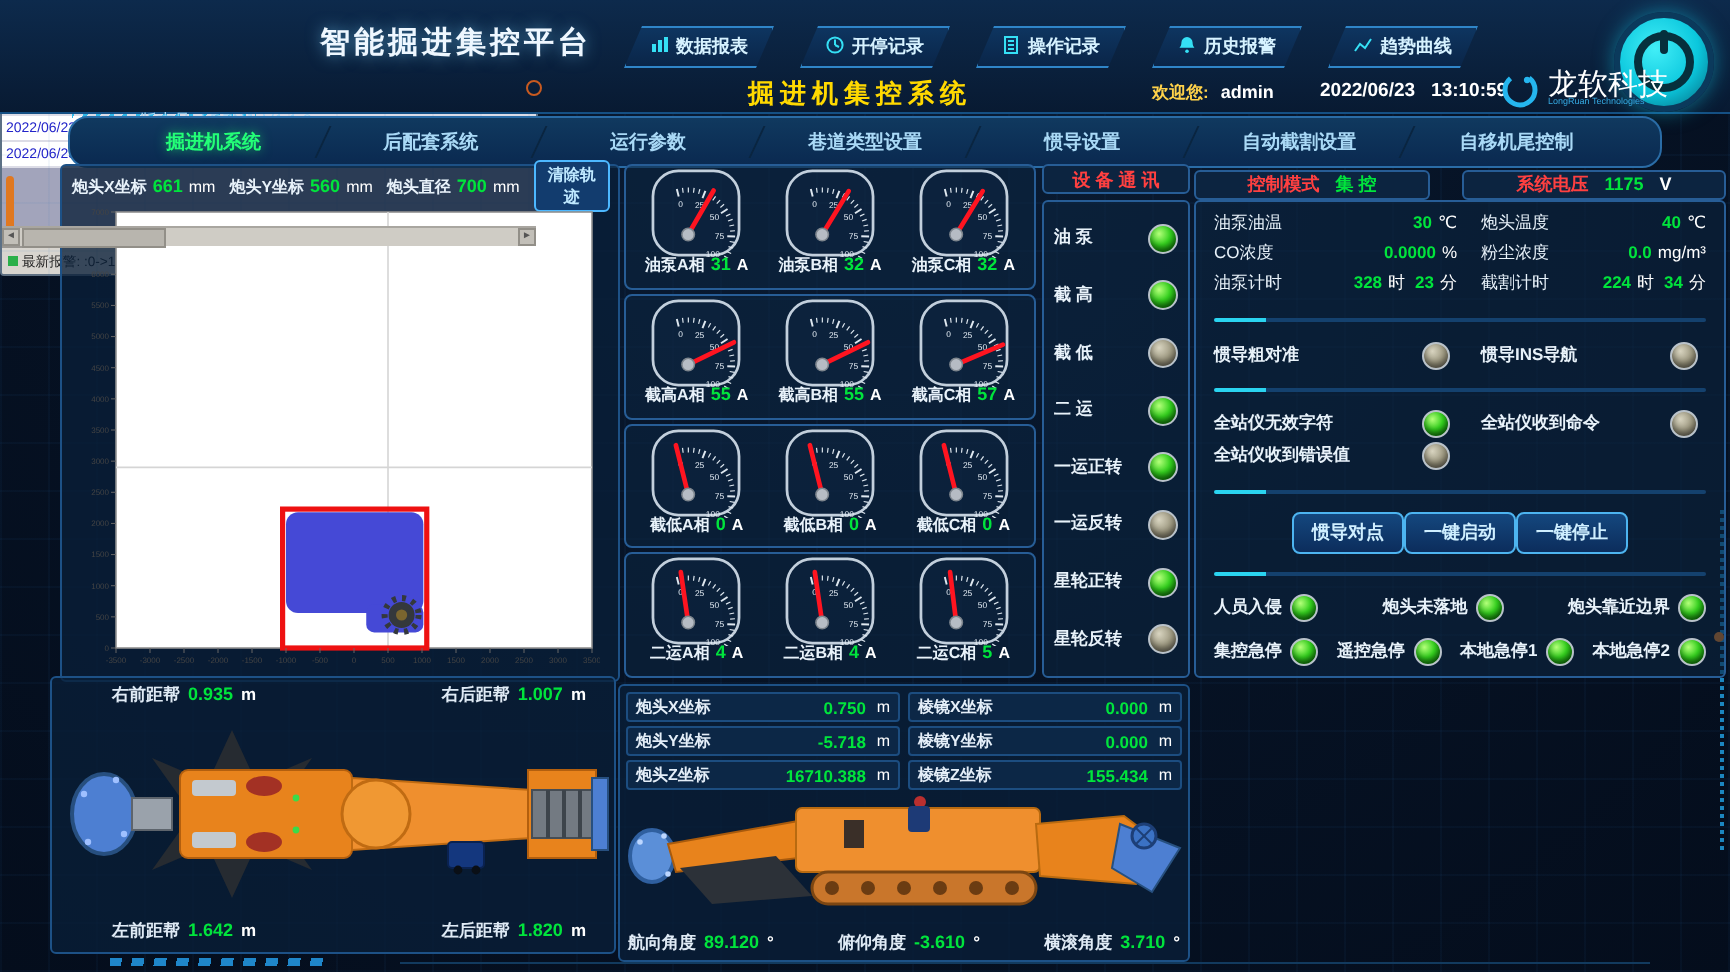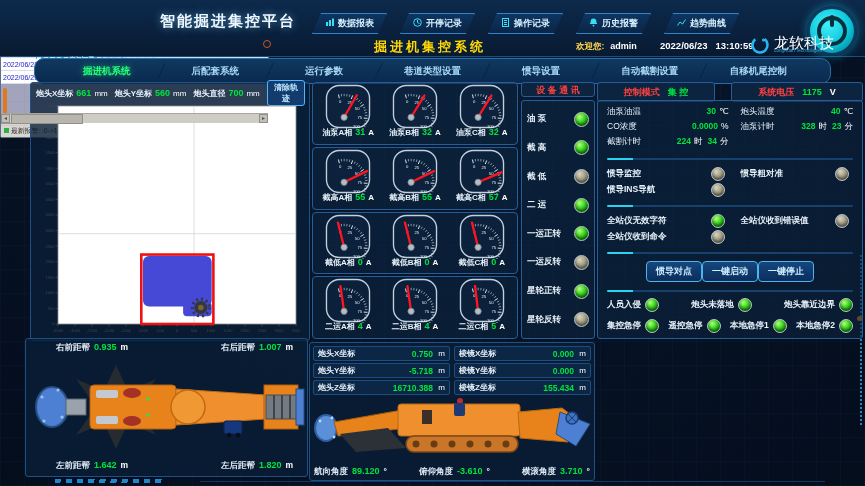--- a/index.html
+++ b/index.html
@@ -79,21 +79,21 @@
     font-size:9px;font-weight:bold;text-align:center;}
   .comm-list{position:absolute;left:0;top:18px;width:100%;height:239px;box-sizing:border-box;
     border:1px solid #275d96;border-radius:3px;background:rgba(12,36,64,.6);
     display:flex;flex-direction:column;justify-content:space-around;padding:4px 5px;}
   .comm-row{display:flex;align-items:center;justify-content:space-between;font-size:8.5px;font-weight:bold;color:#e8f2fa;white-space:nowrap;}
   .light{width:13px;height:13px;border-radius:50%;border:1px solid #b9c2ca;box-shadow:inset 0 -2px 3px rgba(0,0,0,.45);flex:0 0 auto;}
   .light.on{background:radial-gradient(circle at 35% 30%,#b4ff7a,#35d11f 45%,#0c7a06 85%);}
   .light.off{background:radial-gradient(circle at 35% 30%,#d8d4c0,#9a957d 55%,#6b675a);}
   
   #control-panel{left:597px;top:82px;width:266px;height:257px;background:none;border:none;}
-  .cp-head{position:absolute;left:0;top:0;width:100%;height:20px;display:flex;gap:16px;}
+  .cp-head{position:absolute;left:0;top:0;width:100%;height:20px;display:flex;gap:16px;align-items:center;}
   .cp-box{box-sizing:border-box;border:1px solid #275d96;border-radius:3px;background:#0c2440;
     display:flex;align-items:center;justify-content:center;gap:8px;font-size:9px;font-weight:bold;}
   .cp-mode{width:118px;}
   .cp-volt{flex:1;}
   .red{color:#ff4040;} .grn{color:#00e43c;} .wht{color:#fff;}
   .cp-body{position:absolute;left:0;top:18px;width:100%;height:239px;box-sizing:border-box;
     border:1px solid #275d96;border-radius:3px;background:rgba(12,36,64,.6);
     display:flex;flex-direction:column;justify-content:space-between;padding:5px 9px;}
   .cp-div{height:2px;background:linear-gradient(90deg,#2ad4f0 0 26px,#14416e 26px);border-radius:1px;}
   .cp-grid{display:grid;grid-template-columns:1.08fr 1fr;column-gap:12px;}
@@ -873,61 +873,62 @@
             <span class="lbl">炮头温度</span>
             <span class="val">40</span>
             <span class="u">℃</span>
           </div>
           <div class="stat-row">
             <span class="lbl">CO浓度</span>
             <span class="val">0.0000</span>
             <span class="u">%</span>
           </div>
           <div class="stat-row">
+            <span class="lbl">粉尘浓度</span>
+            <span class="val">0.0</span>
+            <span class="u">mg/m³</span>
+          </div>
+          <div class="stat-row">
             <span class="lbl">油泵计时</span>
             <span class="val">328</span>
             <span class="u">时</span>
             <span class="val2">23</span>
             <span class="u">分</span>
           </div>
           <div class="stat-row">
             <span class="lbl">截割计时</span>
             <span class="val">224</span>
             <span class="u">时</span>
             <span class="val2">34</span>
             <span class="u">分</span>
           </div>
         </div>
       <div class="cp-div"></div>
       <div class="cp-grid" id="cp-nav">
           <div class="ind-row">
-            <span>惯导监控</span>
-            <span class="light off"></span>
-          </div>
-          <div class="ind-row">
             <span>惯导粗对准</span>
             <span class="light off"></span>
           </div>
           <div class="ind-row">
             <span>惯导INS导航</span>
             <span class="light off"></span>
           </div>
         </div>
       <div class="cp-div"></div>
       <div class="cp-grid" id="cp-station">
           <div class="ind-row">
             <span>全站仪无效字符</span>
             <span class="light on"></span>
           </div>
           <div class="ind-row">
+            <span>全站仪收到命令</span>
+            <span class="light off"></span>
+          </div>
+          <div class="ind-row">
             <span>全站仪收到错误值</span>
-            <span class="light off"></span>
-          </div>
-          <div class="ind-row">
-            <span>全站仪收到命令</span>
             <span class="light off"></span>
           </div>
         </div>
       <div class="cp-div"></div>
       <div class="cp-btnrow" id="cp-buttons">
           <button class="cp-btn">惯导对点</button>
           <button class="cp-btn">一键启动</button>
           <button class="cp-btn">一键停止</button>
         </div>
       <div class="cp-div"></div>

